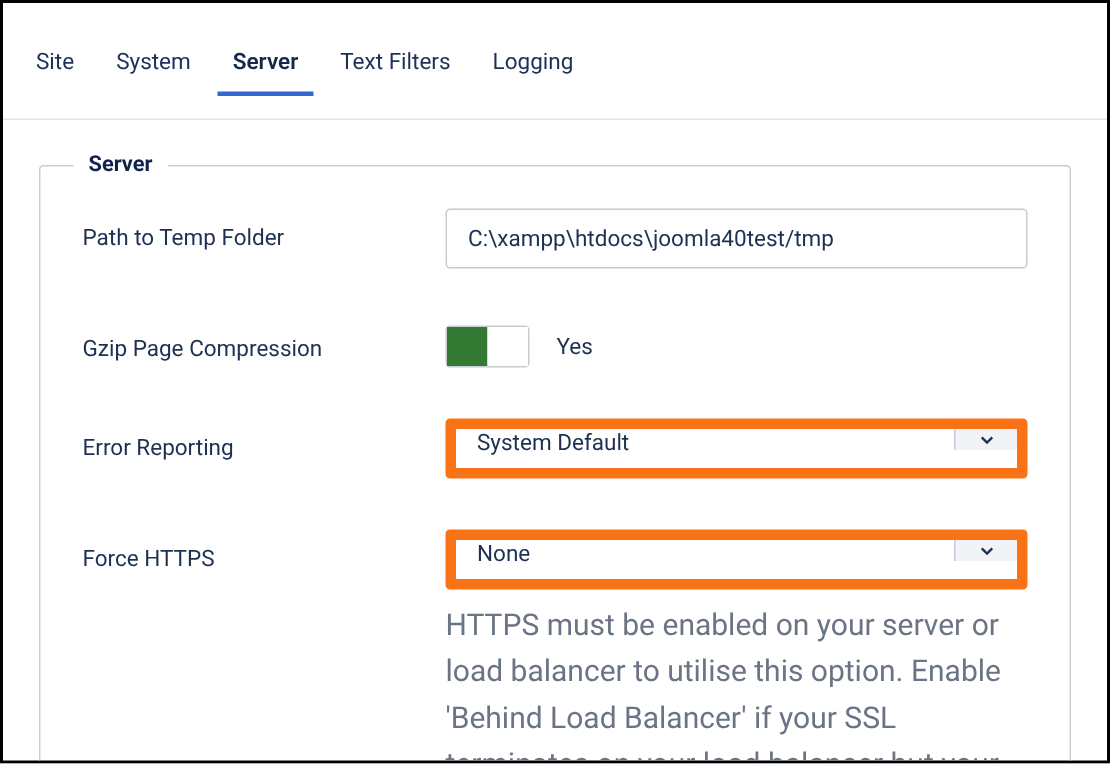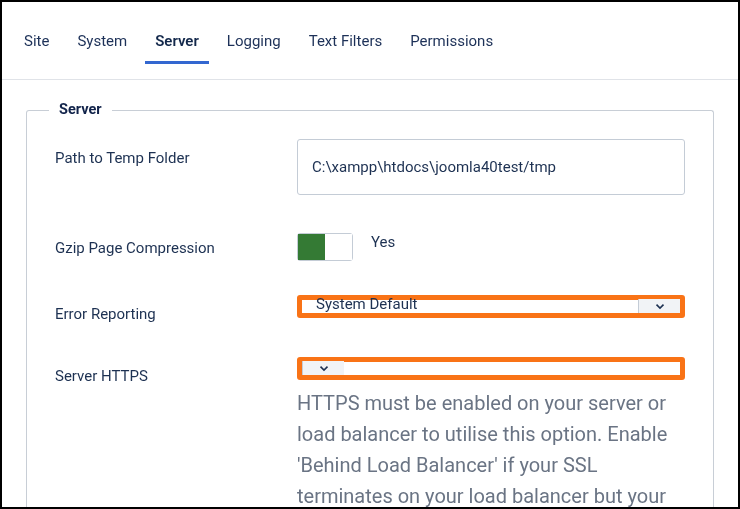--- a/index.html
+++ b/index.html
@@ -73,30 +73,31 @@
     font-size: 15px;
     color: #1d3152;
     padding-top: 10px;
   }
   .control {
     flex: 1;
   }
   .text-input {
     width: 100%;
     max-width: 390px;
-    height: 56px;
+    height: 40px;
     border: 1px solid #c4ccd6;
     border-radius: 3px;
     padding: 0 14px;
     font-size: 15px;
     color: #1d3152;
     font-family: inherit;
   }
   .toggle-wrap {
     display: flex;
+    align-items: center;
     gap: 18px;
     padding-top: 4px;
   }
   .toggle {
     width: 56px;
     height: 28px;
     border: 1px solid #c4ccd6;
     border-radius: 3px;
     position: relative;
     background: #fff;
@@ -113,25 +114,25 @@
     height: 100%;
     background: #fff;
   }
   .toggle-label {
     font-size: 15px;
     color: #1d3152;
   }
   .select {
     width: 100%;
     max-width: 390px;
-    height: 23px;
-    border: 5px solid #f97316;
+    height: 40px;
+    border: 7px solid #f97316;
     border-radius: 3px;
     display: flex;
-    align-items: flex-end;
+    align-items: flex-start;
     cursor: pointer;
     background: #fff;
   }
   .select-value {
     flex: 1;
     padding: 0 14px;
     font-size: 15px;
     color: #1d3152;
     display: flex;
     align-items: center;
@@ -155,23 +156,22 @@
 </style>
 </head>
 <body>
 
 <div class="frame">
 
   <div class="tabs">
     <div class="tab">Site</div>
     <div class="tab">System</div>
     <div class="tab active">Server</div>
+    <div class="tab">Text Filters</div>
     <div class="tab">Logging</div>
-    <div class="tab">Text Filters</div>
-    <div class="tab">Permissions</div>
   </div>
 
   <div class="content">
     <div class="fieldset">
       <div class="legend">Server</div>
 
       <div class="row">
         <div class="label">Path to Temp Folder</div>
         <div class="control">
           <input type="text" class="text-input" value="C:\xampp\htdocs\joomla40test/tmp" style="">
@@ -199,23 +199,24 @@
             <div class="select-caret">
               <svg viewBox="0 0 20 20" fill="none" stroke="#1d3152" stroke-width="2.2">
                   <polyline points="5 8 10 13 15 8"></polyline>
                 </svg>
             </div>
           </div>
         </div>
       </div>
 
       <div class="row">
-        <div class="label">Server HTTPS</div>
+        <div class="label">Force HTTPS</div>
         <div class="control">
           <div class="select">
+            <div class="select-value">None</div>
             <div class="select-caret">
               <svg viewBox="0 0 20 20" fill="none" stroke="#1d3152" stroke-width="2.2">
                   <polyline points="5 8 10 13 15 8"></polyline>
                 </svg>
             </div>
           </div>
           <div class="help-text">HTTPS must be enabled on your server or load balancer to utilise this option. Enable 'Behind Load Balancer' if your SSL terminates on your load balancer but your site is served on http on its webserver.</div>
         </div>
       </div>
 

